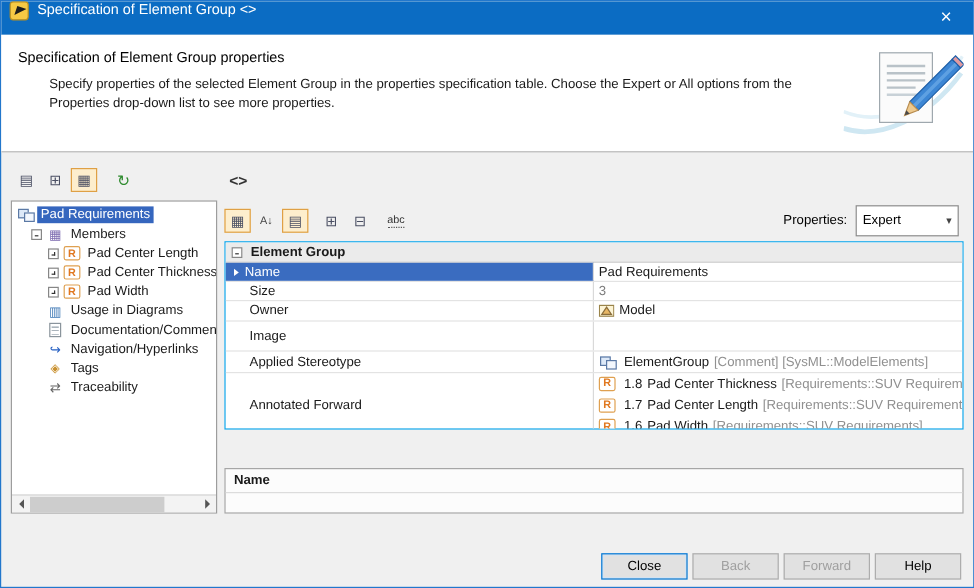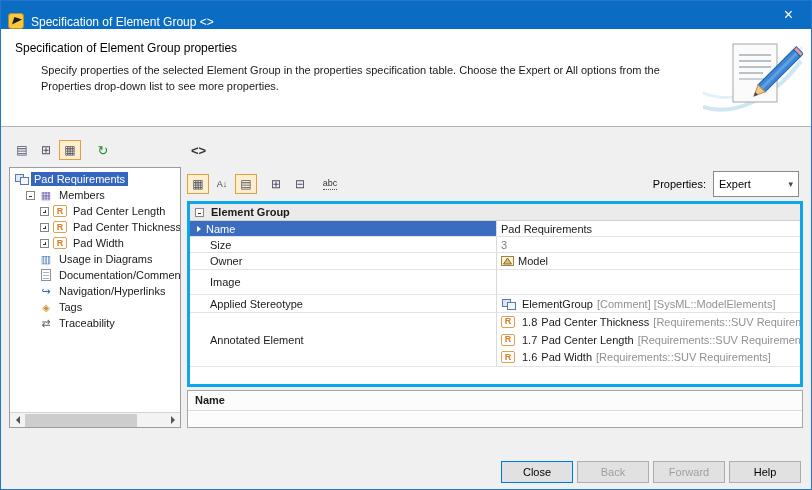--- a/index.html
+++ b/index.html
@@ -1,21 +1,21 @@
 <!DOCTYPE html>
 <html><head>
 <meta charset="utf-8">
 <style>
   *{margin:0;padding:0;box-sizing:border-box}
   html,body{background:#8a8a8a}
   body{font-family:"Liberation Sans",sans-serif}
   .window{position:relative;width:812px;height:490px;background:#f0f0f0;border:1px solid #2277cc;overflow:hidden}
 
   
-  .titlebar{position:absolute;left:0;top:0;right:0;height:28px;background:#0b6cc3;display:flex;align-items:flex-end;color:#fff}
+  .titlebar{position:absolute;left:0;top:0;right:0;height:28px;background:#0b6cc3;display:flex;align-items:flex-start;color:#fff}
   .app-icon{width:16px;height:16px;margin-left:7px;background:#f6c944;border:1px solid #b98f1f;border-radius:3px;position:relative;flex:none}
   .app-icon::before{content:"";position:absolute;left:4px;top:4px;width:0;height:0;border-left:8px solid #1d1d1d;border-bottom:8px solid transparent;transform:rotate(18deg)}
   .win-title{font-size:12px;margin-left:7px;white-space:nowrap}
   .close-btn{margin-left:auto;width:45px;height:28px;display:flex;align-items:center;justify-content:center;cursor:default}
   .close-btn .x{font-size:16px;color:#fff;line-height:1}
 
   
   .header{position:absolute;left:0;top:28px;right:0;height:98px;background:#fff;border-bottom:1px solid #b5b5b5}
   .h-title{font-size:12px;font-weight:normal;color:#000;padding:12px 0 0 14px}
   .h-desc{font-size:11px;color:#1a1a1a;padding:8px 0 0 40px;width:668px;line-height:1.45}
@@ -69,21 +69,21 @@
   
   .right-toolbar{position:absolute;left:186px;right:12px;top:171px;height:24px;display:flex;align-items:center;gap:2px}
   .right-toolbar .gap6{margin-left:6px}
   .flex-sp{flex:1}
   .props-label{font-size:11px;color:#000;margin-right:5px}
   .dropdown{width:86px;height:20px;background:#fff;border:1px solid #8a8a8a;display:flex;align-items:center;padding:12px 5px}
   .dd-value{flex:1;font-size:11px;color:#000}
   .dd-arrow{font-size:9px;color:#444}
 
   
-  .table-panel{position:absolute;left:186px;top:200px;width:616px;height:186px;background:#fff;border:3px solid #0ea5e9;overflow:hidden}
+  .table-panel{position:absolute;left:186px;top:200px;width:616px;height:157px;background:#fff;border:1px solid #0ea5e9;overflow:hidden}
   .pgroup{display:flex;align-items:center;height:17px;background:#ebebeb;border-bottom:1px solid #d0d0d0}
   .pgroup .expander{margin-left:5px}
   .pgroup-label{font-size:11px;font-weight:bold;color:#1a1a1a;margin-left:3px}
   .prow{display:flex;border-bottom:1px solid #e3e3e3}
   .prow.last{border-bottom:none}
   .pname{width:307px;flex:none;border-right:1px solid #d9d9d9;display:flex;align-items:center;padding-left:20px;font-size:11px;color:#1a1a1a}
   .pname.sel{background:#3a6cc0;color:#fff}
   .marker{width:0;height:0;border-left:4px solid #fff;border-top:3px solid transparent;border-bottom:3px solid transparent;margin:0 5px 0 -13px}
   .pval{flex:1;display:flex;align-items:center;gap:4px;padding-left:4px;font-size:11px;color:#1a1a1a;overflow:hidden}
   .pval.col{flex-direction:column;align-items:stretch;gap:0;padding-left:0}
@@ -298,21 +298,21 @@
         </div>
       <div class="pval">
         <span class="group-icon"></span>
         <span class="v">ElementGroup</span>
         <span class="v meta">[Comment] [SysML::ModelElements]</span>
       </div>
     </div>
 
     <div class="prow" style="height:54px">
       <div class="pname">
-          <span>Annotated Element</span>
+          <span>Annotated Forward</span>
         </div>
       <div class="pval col">
         <div class="aline">
           <span class="r-icon">
               <span>R</span>
             </span>
           <span class="v">1.8</span>
           <span class="v">Pad Center Thickness</span>
           <span class="v meta">[Requirements::SUV Requiremen</span>
         </div>

